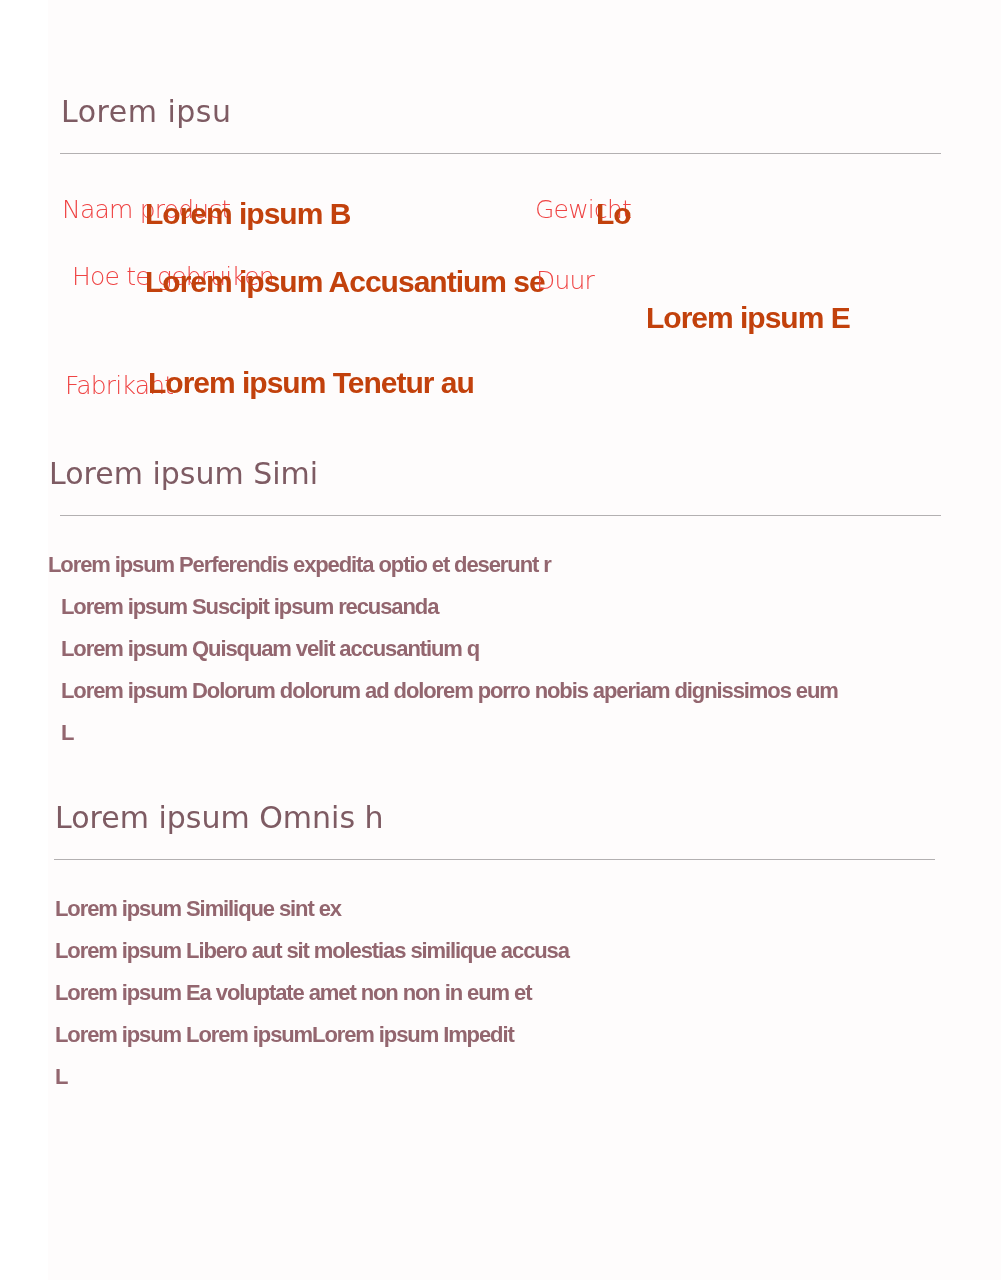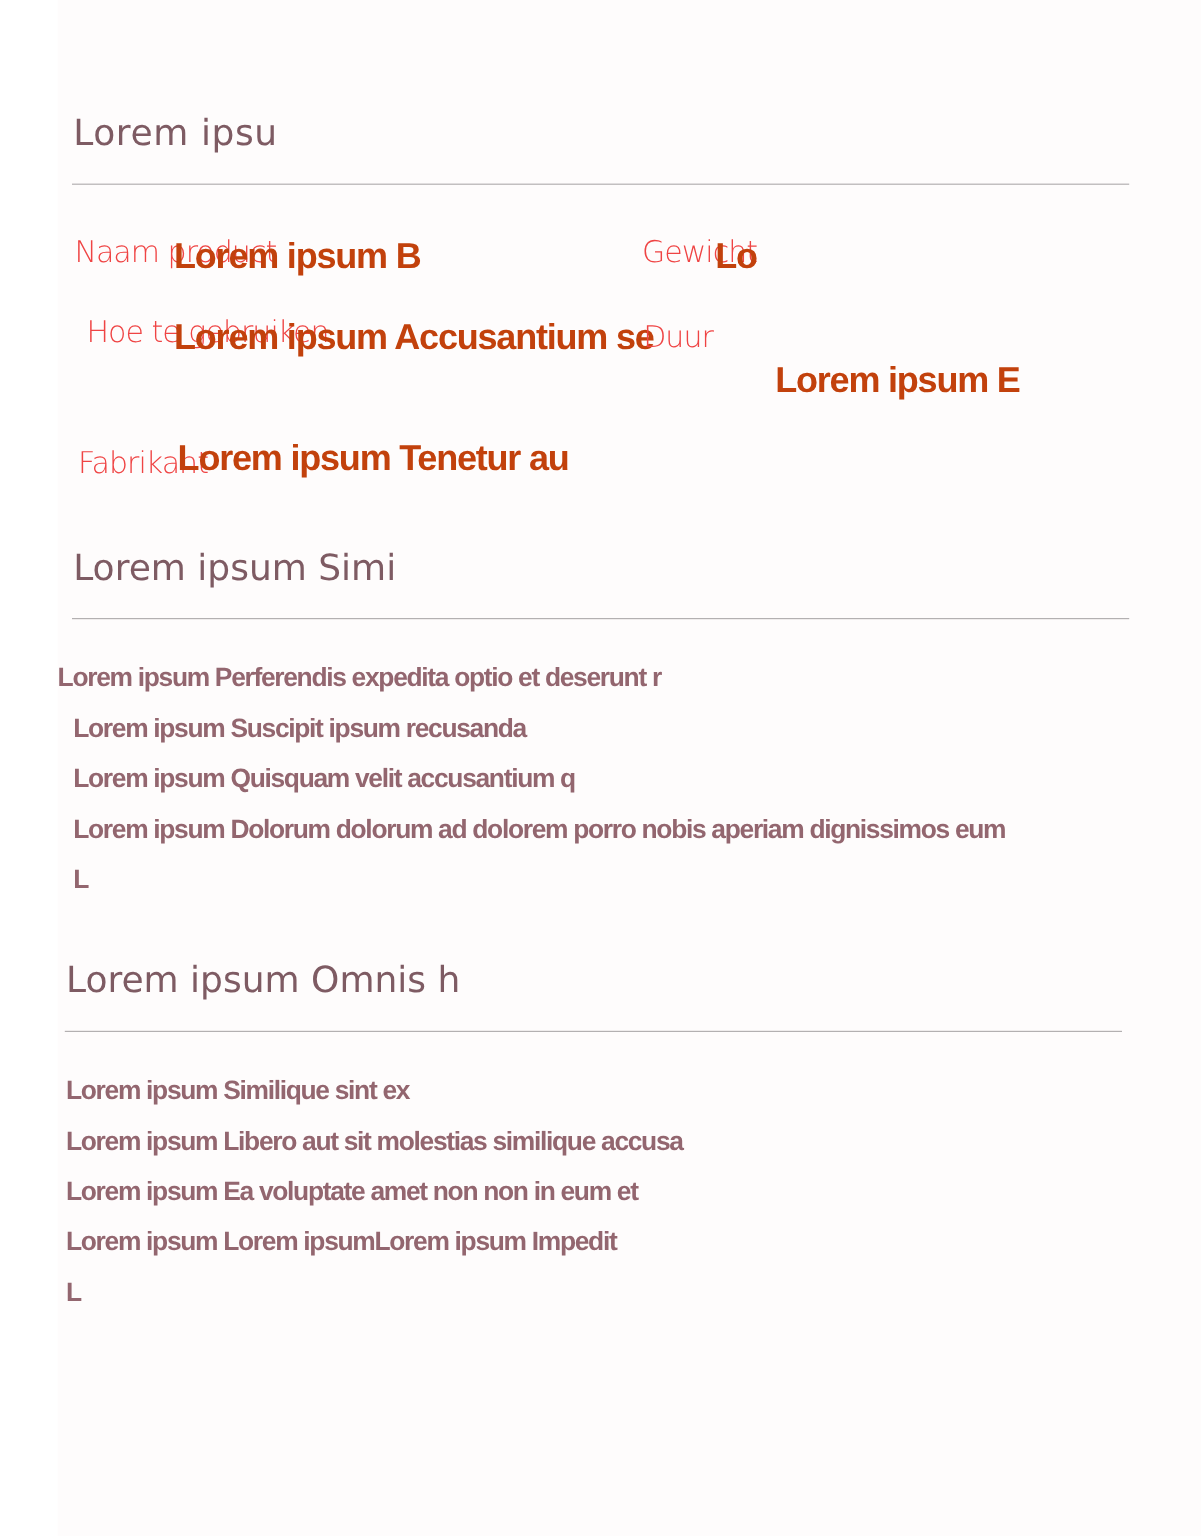--- a/index.html
+++ b/index.html
@@ -51,21 +51,21 @@
   <span class="label" style="left:65px; top:331px;margin-top:40px;">Fabrikant</span>
   <span class="value" style="left:148px; top:333px;margin-top:33px;">Lorem ipsum Tenetur au</span>
 
   <span class="label" style="left:535px; top:195px;">Gewicht</span>
   <span class="value" style="left:596px; top:197px;">Lo</span>
 
   <span class="label" style="left:536px; top:266px;">Duur</span>
   <span class="value" style="left:646px; top:268px;margin-top:33px;">Lorem ipsum E</span>
 </div>
 
-<h2 class="h h2" style="left:61px; top:456px;">Lorem ipsum Simi</h2>
+<h2 class="h h2" style="left:49px; top:456px;">Lorem ipsum Simi</h2>
 <div class="rule" style="left:60px; top:515px; width:881px;"></div>
 
 <div>
   <span class="item" style="left:48px; top:552px;">Lorem ipsum Perferendis expedita optio et deserunt r</span>
   <span class="item" style="left:61px; top:594px;">Lorem ipsum Suscipit ipsum recusanda</span>
   <span class="item" style="left:61px; top:636px;">Lorem ipsum Quisquam velit accusantium q</span>
   <span class="item" style="left:61px; top:678px;">Lorem ipsum Dolorum dolorum ad dolorem porro nobis aperiam dignissimos eum</span>
   <span class="item" style="left:61px; top:720px;">L</span>
 </div>
 

